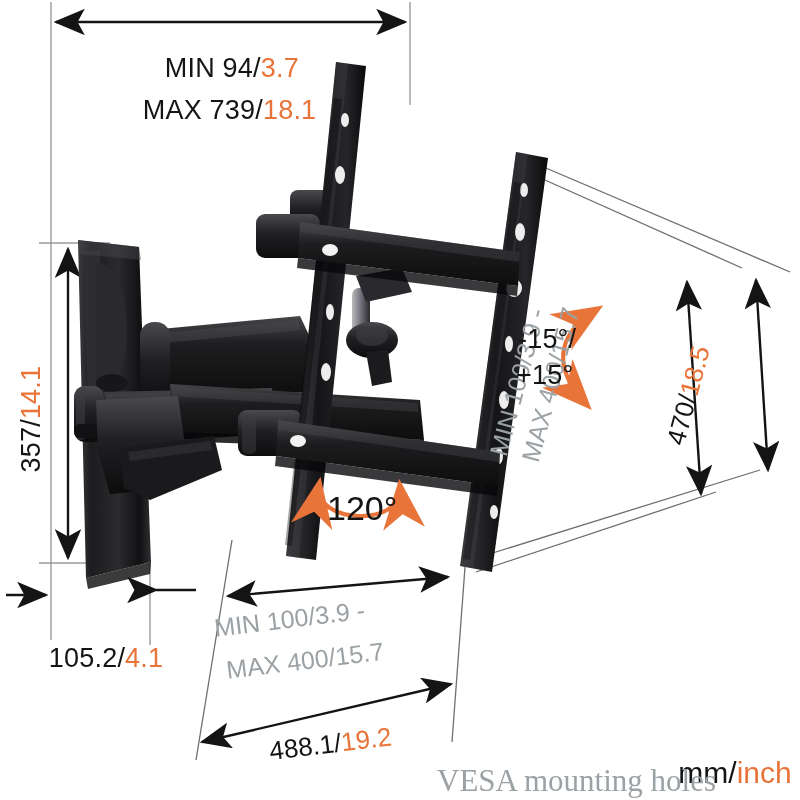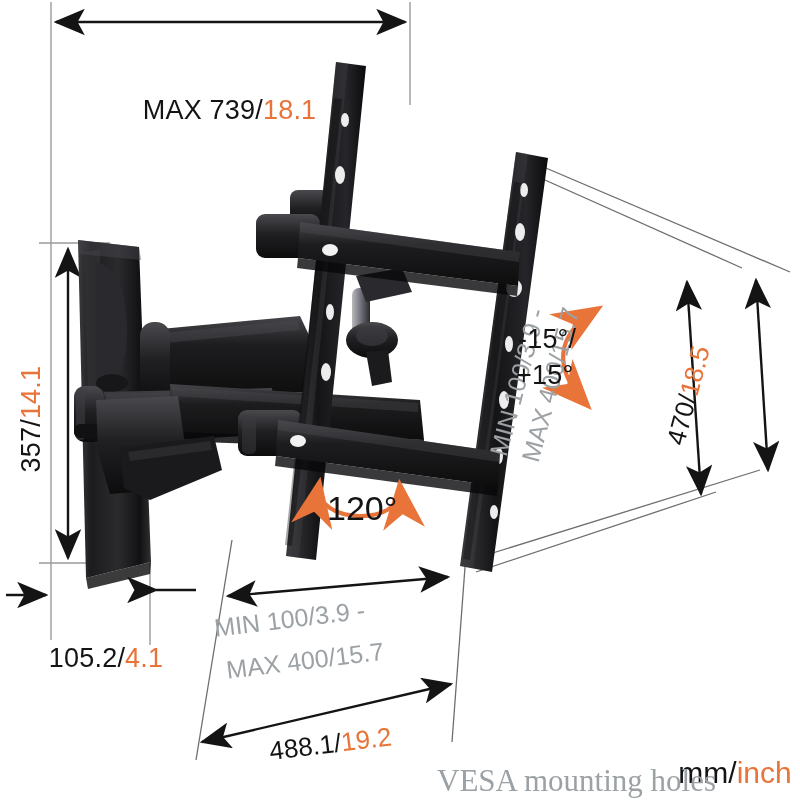--- a/index.html
+++ b/index.html
@@ -205,20 +205,23 @@
     </g>
 
     <g fill="none" stroke="#E8743A" stroke-width="4.2">
       <path d="M596,310 C628,344 628,378 586,404" marker-start="url(#arrOs)" marker-end="url(#arrO)" transform="rotate(180 591 357)"></path>
     </g>
     <g fill="none" stroke="#E8743A" stroke-width="4.2">
       <path d="M319,485 C312,524 404,528 400,487" marker-start="url(#arrOs)" marker-end="url(#arrO)"></path>
     </g>
   </svg>
 
+  <div class="txt d1" style="left:134px;top:28px;">
+    <span class="blk">MIN 94/</span><span class="org">3.7</span>
+  </div>
   <div class="txt d1" style="left:112px;top:70px;">
     <span class="blk">MAX 739/</span><span class="org">18.1</span>
   </div>
 
   <div class="txt d1" style="left:-37px;top:394px;transform:rotate(-90deg);transform-origin:center;">
     <span class="blk">357/</span><span class="org">14.1</span>
   </div>
 
   <div class="txt d1" style="left:18px;top:618px;">
     <span class="blk">105.2/</span><span class="org">4.1</span>

